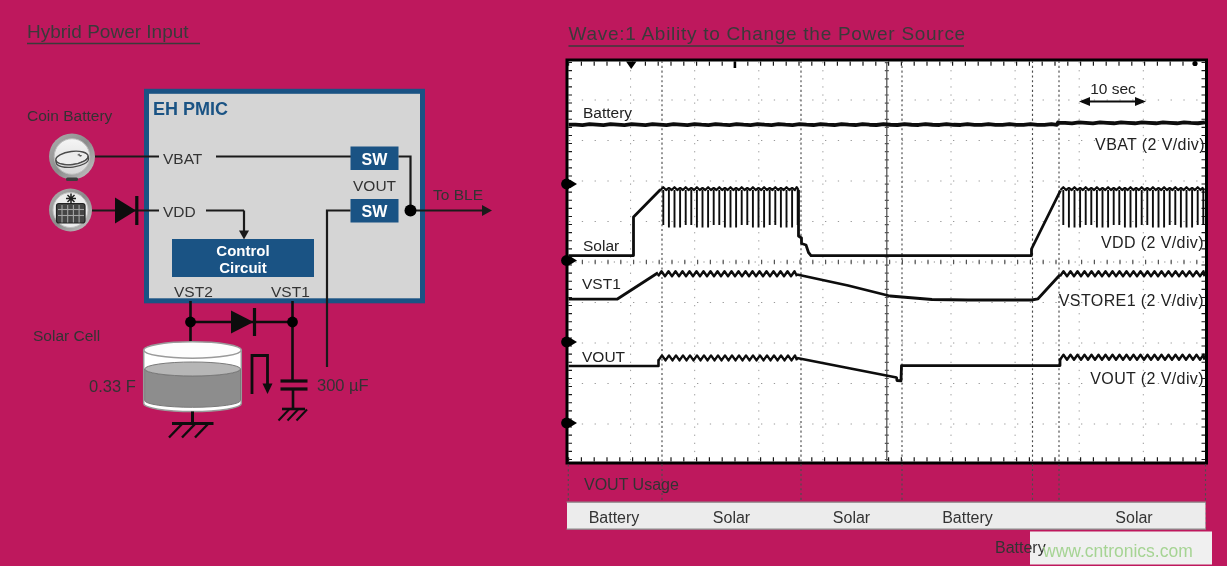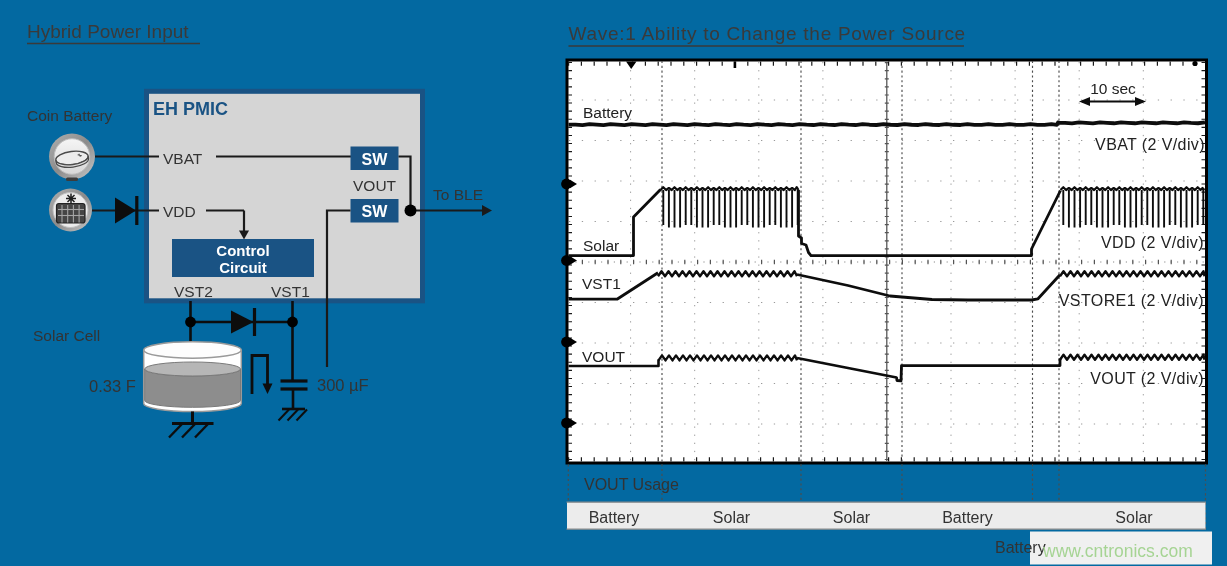--- a/index.html
+++ b/index.html
@@ -1,16 +1,16 @@
 <!DOCTYPE html>
 <html><head>
 <meta charset="utf-8">
 <style>
 html,body{margin:0;padding:0;background:#fff;}
-#page{position:relative;width:1227px;height:566px;background:#0369a1;overflow:hidden;}
+#page{position:relative;width:1227px;height:566px;background:#be185d;overflow:hidden;}
 </style>
 </head>
 <body>
 <div id="page">
 <svg width="1227" height="566" viewBox="0 0 1227 566">
 <g font-family="'Liberation Sans', sans-serif">
 <text x="27" y="38" font-size="19" fill="#3a3a3a">Hybrid Power Input</text>
 <line x1="27" y1="43.5" x2="200" y2="43.5" stroke="#3a3a3a" stroke-width="1.6"></line>
 <text x="27" y="121" font-size="15.5" fill="#333">Coin Battery</text>
 <defs>

